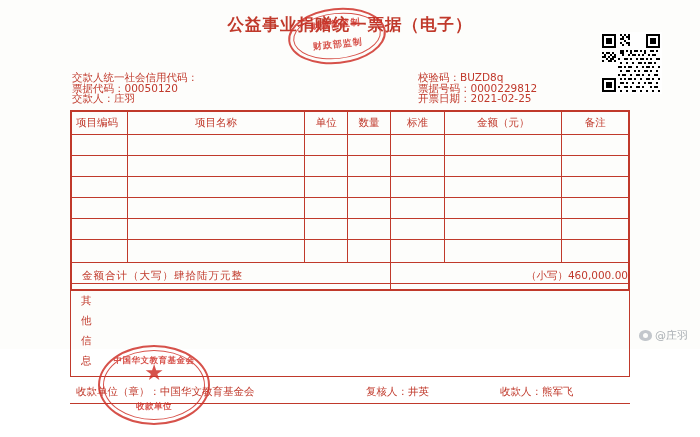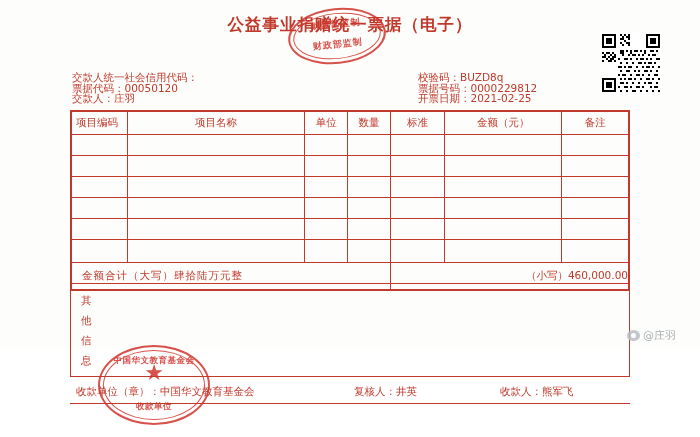--- a/index.html
+++ b/index.html
@@ -141,21 +141,21 @@
     left: 70px;
     top: 381px;
     width: 560px;
     height: 22px;
     font-family: "DejaVu Sans", sans-serif;
     font-size: 10.5px;
     color: #c0392b;
   }
   .f-item { position: absolute; white-space: nowrap; }
   .f-payer  { left: 6px;   top: 4px; }
-  .f-review { left: 284px; top: 4px; }
+  .f-review { left: 296px; top: 4px; }
   .f-payee  { left: 430px; top: 4px; }
 
   
   .bottomline {
     position: absolute;
     left: 70px;
     top: 403px;
     width: 560px;
     height: 0;
     border-top: 1.2px solid #c0392b;
@@ -207,21 +207,21 @@
   }
   .star span {
     position: absolute;
     left: -11px; top: -12px;
     width: 22px; text-align: center;
   }
 
   
   .watermark {
     position: absolute;
-    right: 24px;
+    right: 12px;
     bottom: 6px;
     font-family: "DejaVu Sans", sans-serif;
     font-size: 11px;
     color: #9aa0a6;
     opacity: 0.85;
     display: flex;
     align-items: center;
     gap: 3px;
   }
   .wb-eye {

